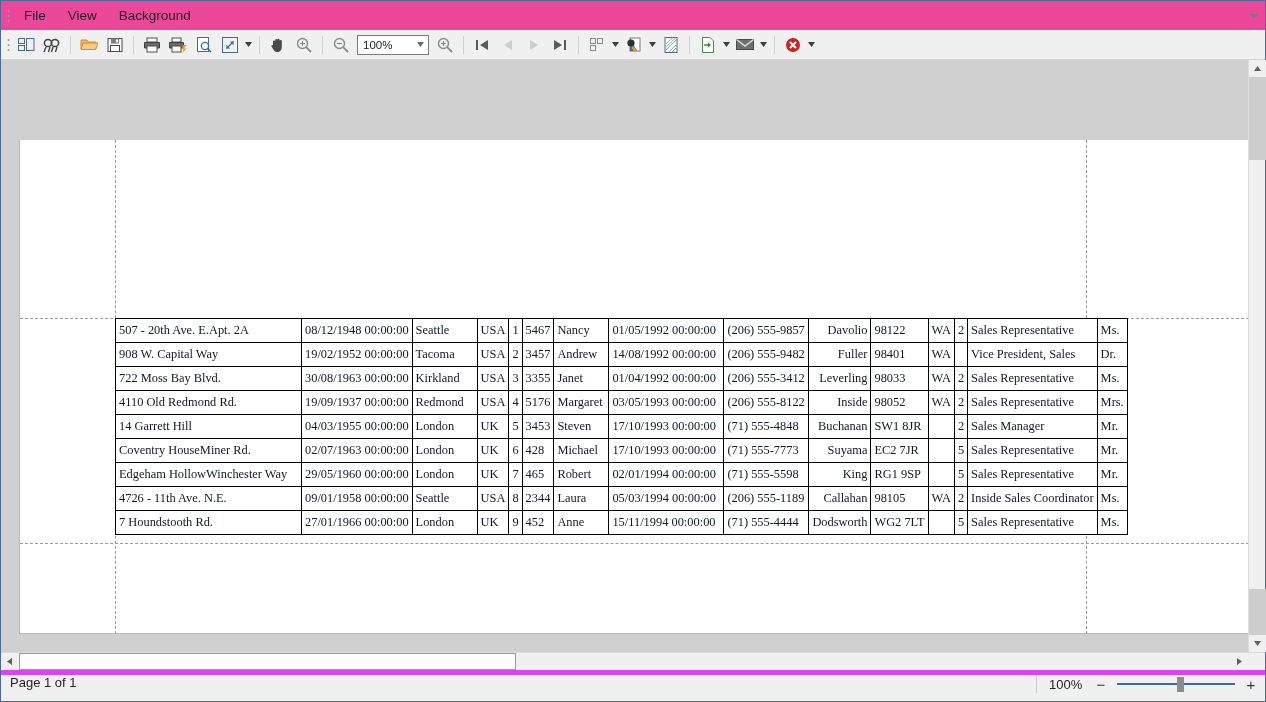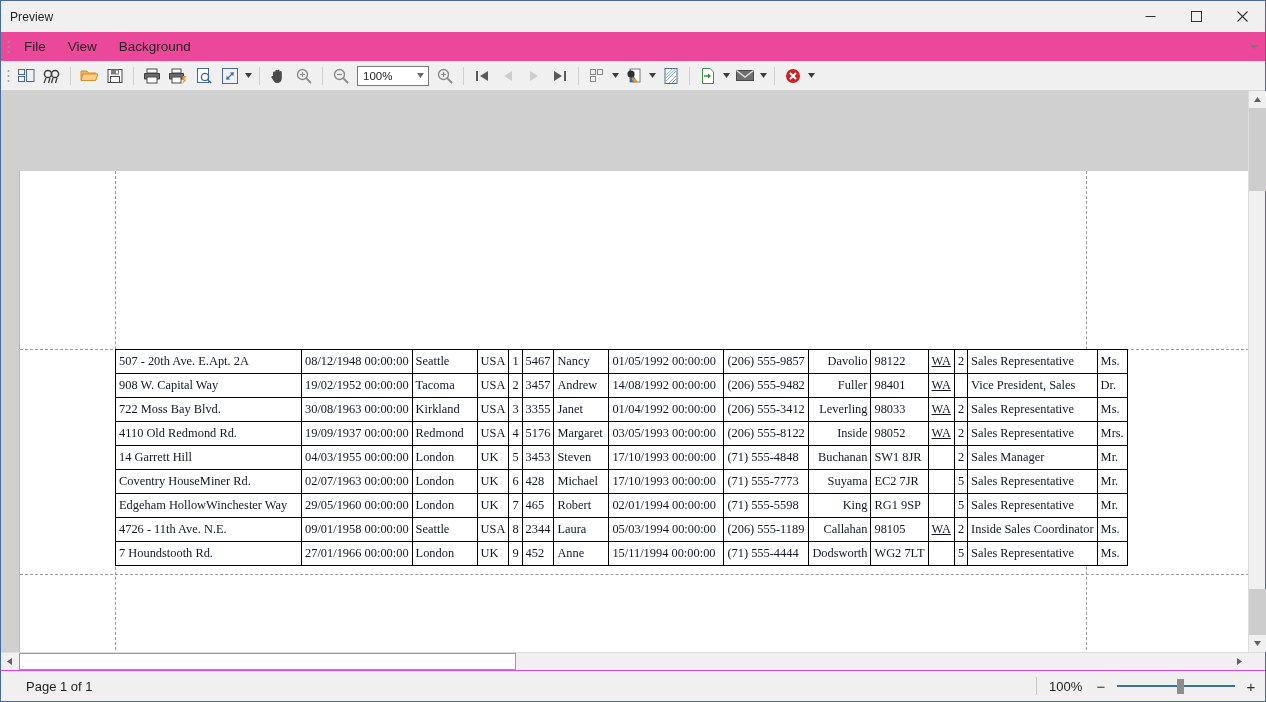--- a/index.html
+++ b/index.html
@@ -129,21 +129,21 @@
   .c-bdate  { width: 85px; }
   .c-city   { width: 65px; }
   .c-ctry   { width: 27px; }
   .c-id     { width: 13px; }
   .c-ext    { width: 29px; }
   .c-fname  { width: 55px; }
   .c-hdate  { width: 115px; }
   .c-phone  { width: 85px; margin-top: 44px; }
   .c-lname  { width: 60px; text-align: right; }
   .c-post   { width: 47px; margin-left: 44px; }
-  .c-region { width: 23px; text-decoration: underline; }
+  .c-region { width: 23px; }
   .c-rep    { width: 10px; }
   .c-title  { width: 128px; }
   .c-court  { width: 30px; }
   td.ovf { overflow: visible; }
   td.ovf span { position: relative; display: inline-block; white-space: nowrap; }
 
   
   .vscroll {
     width: 17px; background: #f0f0f0;
     border-left: 1px solid #dcdcdc;
@@ -174,23 +174,23 @@
   .h-thumb {
     position: absolute; top: 0px; height: 17px;
     background: #ffffff; border: 1px solid #9a9a9a;
   }
   .corner-box { width: 17px; height: 17px; background: #f0f0f0; }
 
   
   .statusbar {
     height: 31px; min-height: 31px;
     background: #f0f0f0;
-    display: flex; align-items: center;
-    padding: 0 6px 0 25px;
-    border-top: 1px solid #d946ef;
+    display: flex; align-items: flex-start;
+    padding: 0 6px 0 9px;
+    border-top: 5px solid #d946ef;
   }
   .status-text { font-size: 13px; color: #1f1f1f; }
   .zoom-controls {
     margin-left: auto; display: flex; align-items: center; gap: 8px;
   }
   .zc-sep { width: 1px; height: 18px; background: #c8c8c8; margin-right: 4px; }
   .zoom-pct { font-size: 13px; color: #1f1f1f; min-width: 36px; }
   .zbtn {
     width: 16px; height: 18px; font-size: 15px; color: #333;
     display: flex; align-items: center; justify-content: center; line-height: 1;
@@ -204,41 +204,20 @@
     position: absolute; left: 60px; top: 1px;
     width: 7px; height: 15px; background: #8d8d8d;
   }
   svg { display: block; }
 </style>
 </head>
 <body>
 
 <div class="window">
 
-  <div class="titlebar">
-    <span class="title-text">Preview</span>
-    <div class="wincontrols">
-      <div class="wc">
-        <svg width="11" height="11" viewBox="0 0 11 11">
-            <line x1="0.5" y1="5.5" x2="10.5" y2="5.5" stroke="#333" stroke-width="1"></line>
-          </svg>
-      </div>
-      <div class="wc">
-        <svg width="11" height="11" viewBox="0 0 11 11">
-            <rect x="0.5" y="0.5" width="10" height="10" fill="none" stroke="#333" stroke-width="1"></rect>
-          </svg>
-      </div>
-      <div class="wc close">
-        <svg width="11" height="11" viewBox="0 0 11 11">
-            <line x1="0.5" y1="0.5" x2="10.5" y2="10.5" stroke="#333" stroke-width="1.1"></line>
-            <line x1="10.5" y1="0.5" x2="0.5" y2="10.5" stroke="#333" stroke-width="1.1"></line>
-          </svg>
-      </div>
-    </div>
-  </div>
 
   <div class="menubar">
     <div class="grip">
       <svg width="3" height="16" viewBox="0 0 3 16">
           <circle cx="1.5" cy="3" r="1" fill="#999"></circle>
           <circle cx="1.5" cy="8" r="1" fill="#999"></circle>
           <circle cx="1.5" cy="13" r="1" fill="#999"></circle>
         </svg>
     </div>
     <div class="menu-item">File</div>

